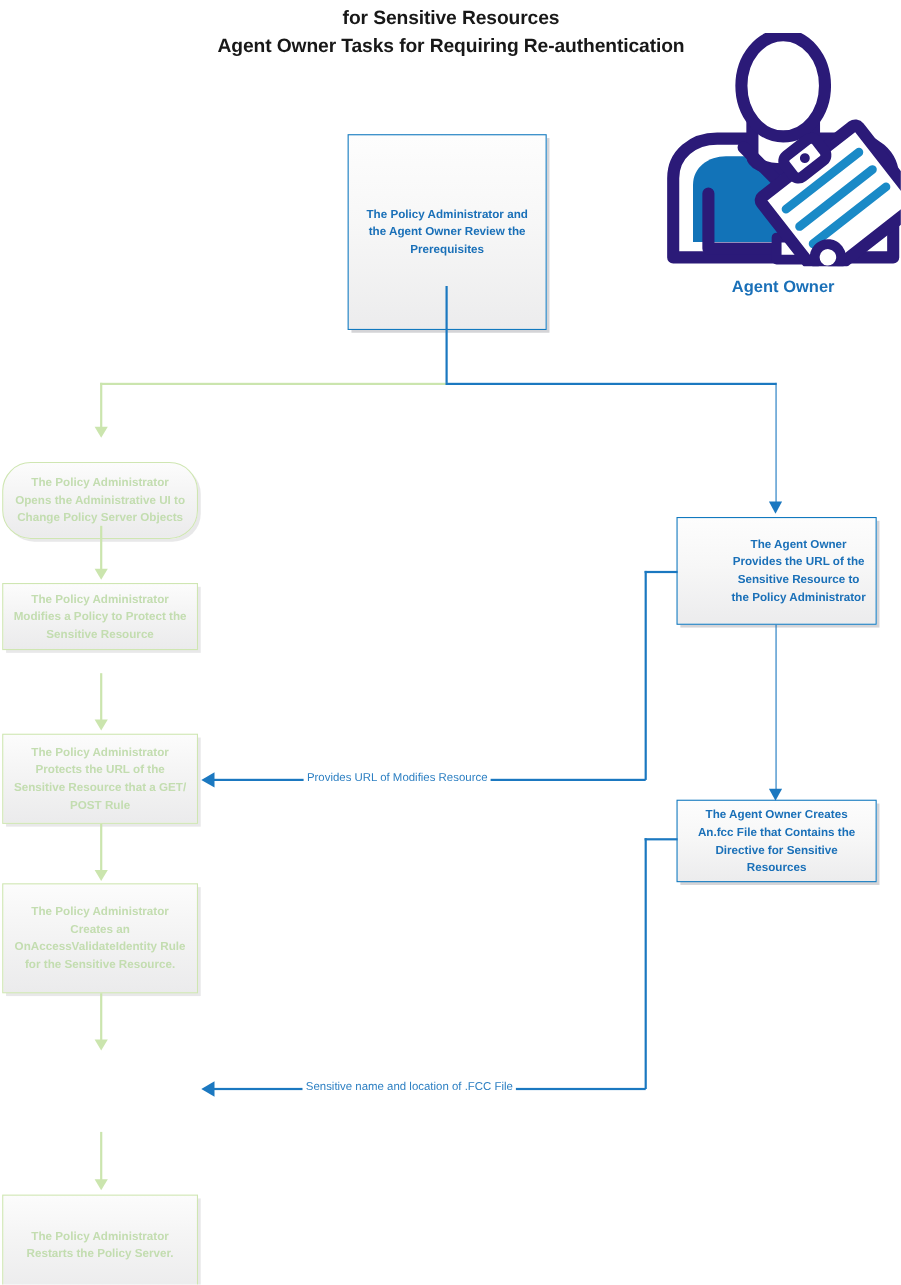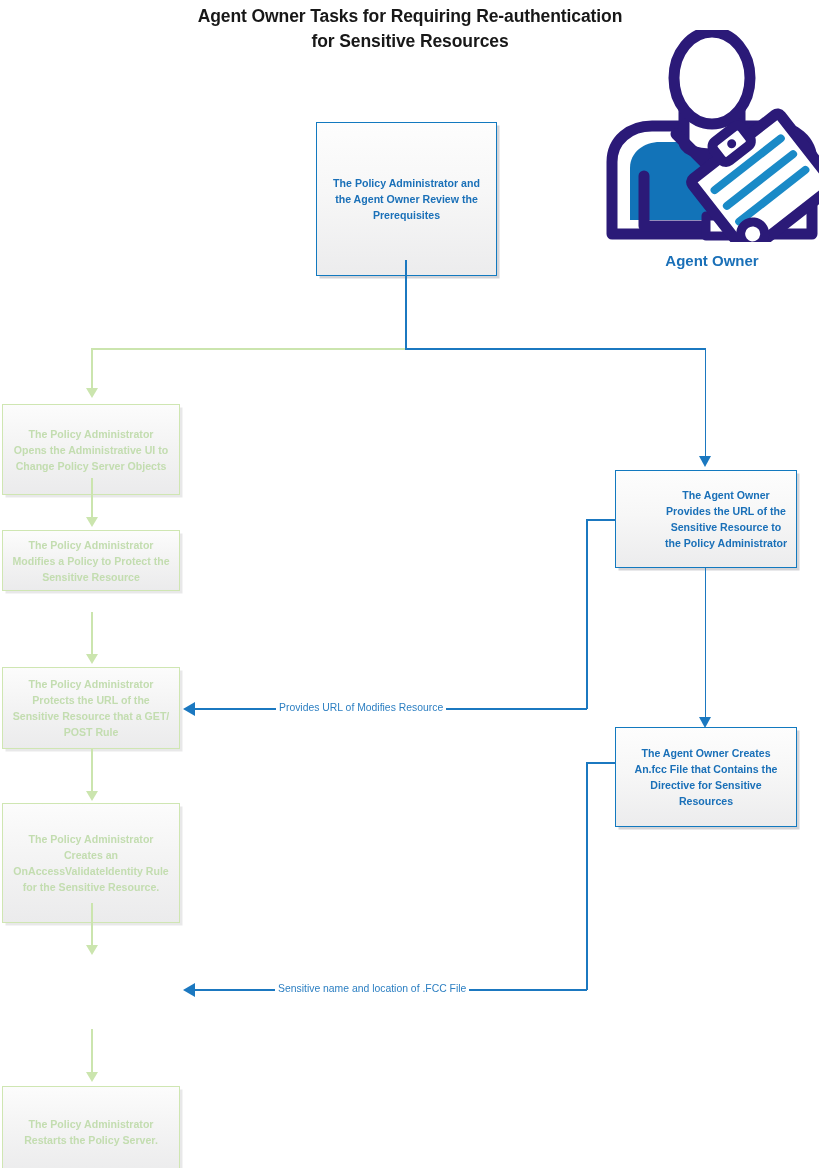--- a/index.html
+++ b/index.html
@@ -121,22 +121,22 @@
     font-weight: bold;
     color: #1a70b8;
   }
 </style>
 </head>
 <body>
 
 <div id="canvas">
 
   <div id="title">
+    <div>for Sensitive Resources</div>
     <div>Agent Owner Tasks for Requiring Re-authentication</div>
-    <div>for Sensitive Resources</div>
   </div>
 
   <div id="agent-icon">
     <svg width="224" height="212" viewBox="0 0 224 212" xmlns="http://www.w3.org/2000/svg">
 
       <path d="M12 132 C12 110 30 96 52 96 L172 96 C194 96 212 110 212 132 L212 204 L12 204 Z" fill="#ffffff" stroke="#2b1a78" stroke-width="11" stroke-linejoin="round"></path>
 
       <path d="M30 138 C30 122 44 112 60 112 L164 112 C180 112 194 122 194 138 L194 190 L30 190 Z" fill="#1273b8"></path>
 
       <path d="M84 60 L84 112 C84 118 94 124 112 124 C130 124 140 118 140 112 L140 60 Z" fill="#ffffff" stroke="#2b1a78" stroke-width="11" stroke-linejoin="round"></path>
@@ -157,57 +157,57 @@
 
         <line x1="118" y1="130" x2="202" y2="130" stroke="#1a8ac7" stroke-width="8" stroke-linecap="round"></line>
         <line x1="118" y1="150" x2="202" y2="150" stroke="#1a8ac7" stroke-width="8" stroke-linecap="round"></line>
         <line x1="118" y1="170" x2="202" y2="170" stroke="#1a8ac7" stroke-width="8" stroke-linecap="round"></line>
         <circle cx="121" cy="188" r="12" fill="#ffffff" stroke="#2b1a78" stroke-width="9"></circle>
       </g>
     </svg>
   </div>
   <div id="agent-caption">Agent Owner</div>
 
-  <div class="node blue" style="left:316px; top:122px; width:181px; height:154px;">
+  <div class="node blue" style="left:316px; top:122px; width:181px; height:178px;">
     <span class="nlabel">The Policy Administrator and the Agent Owner Review the Prerequisites</span>
   </div>
 
   <div class="line blue" style="left:405px; top:260px; width:1.6px; height:90px;"></div>
 
   <div class="line green" style="left:91px;  top:348px; width:315px; height:1.6px;"></div>
   <div class="line blue" style="left:405px; top:348px; width:301px; height:1.6px;"></div>
 
   <div class="line green" style="left:91px;  top:348px; width:1.6px; height:42px;"></div>
   <div class="arrow down green" style="left:85.5px; top:388px;"></div>
 
   <div class="line blue" style="left:704.5px; top:348px; width:1.6px; height:110px;"></div>
   <div class="arrow down blue" style="left:699px; top:456px;"></div>
 
-  <div class="node green" style="left:2px; top:404px; width:178px; height:91px;">
+  <div class="node green" style="left:2px; top:420px; width:178px; height:70px;border-radius:26px;">
     <span class="nlabel">The Policy Administrator Opens the Administrative UI to Change Policy Server Objects</span>
   </div>
 
   <div class="line green" style="left:91px; top:478px; width:1.6px; height:41px;"></div>
   <div class="arrow down green" style="left:85.5px; top:517px;"></div>
 
   <div class="node green" style="left:2px; top:530px; width:178px; height:61px;">
     <span class="nlabel">The Policy Administrator Modifies a Policy to Protect the Sensitive Resource</span>
   </div>
 
   <div class="line green" style="left:91px; top:612px; width:1.6px; height:44px;"></div>
   <div class="arrow down green" style="left:85.5px; top:654px;"></div>
 
   <div class="node green" style="left:2px; top:667px; width:178px; height:82px;">
     <span class="nlabel">The Policy Administrator Protects the URL of the Sensitive Resource that a GET/ POST Rule</span>
   </div>
 
   <div class="line green" style="left:91px; top:749px; width:1.6px; height:44px;"></div>
   <div class="arrow down green" style="left:85.5px; top:791px;"></div>
 
-  <div class="node green" style="left:2px; top:803px; width:178px; height:120px;">
+  <div class="node green" style="left:2px; top:803px; width:178px; height:100px;">
     <span class="nlabel">The Policy Administrator Creates an OnAccessValidateIdentity Rule for the Sensitive Resource.</span>
   </div>
 
   <div class="line green" style="left:91px; top:903px; width:1.6px; height:44px;"></div>
   <div class="arrow down green" style="left:85.5px; top:945px;"></div>
 
 
   <div class="line green" style="left:91px; top:1029px; width:1.6px; height:45px;"></div>
   <div class="arrow down green" style="left:85.5px; top:1072px;"></div>
 
@@ -215,21 +215,21 @@
     <span class="nlabel">The Policy Administrator Restarts the Policy Server.</span>
   </div>
 
   <div class="node blue" style="left:615px; top:470px; width:182px; height:98px;padding-left:48px;">
     <span class="nlabel">The Agent Owner Provides the URL of the Sensitive Resource to the Policy Administrator</span>
   </div>
 
   <div class="line blue" style="left:704.5px; top:568px; width:1.6px; height:153px;"></div>
   <div class="arrow down blue" style="left:699px; top:717px;"></div>
 
-  <div class="node blue" style="left:615px; top:727px; width:182px; height:100px;">
+  <div class="node blue" style="left:615px; top:727px; width:182px; height:75px;align-items:flex-end;">
     <span class="nlabel">The Agent Owner Creates An.fcc File that Contains the Directive for Sensitive Resources</span>
   </div>
 
   <div class="line blue" style="left:586px; top:519px; width:30px; height:1.6px;"></div>
   <div class="line blue" style="left:586px; top:519px; width:1.6px; height:190px;"></div>
   <div class="line blue" style="left:194px; top:708px; width:393px; height:1.6px;"></div>
   <div class="arrow left blue" style="left:183px; top:702px;"></div>
   <div class="edge-label" style="left:276px; top:702px;">Provides URL of Modifies Resource</div>
 
   <div class="line blue" style="left:586px; top:762px; width:30px; height:1.6px;"></div>

